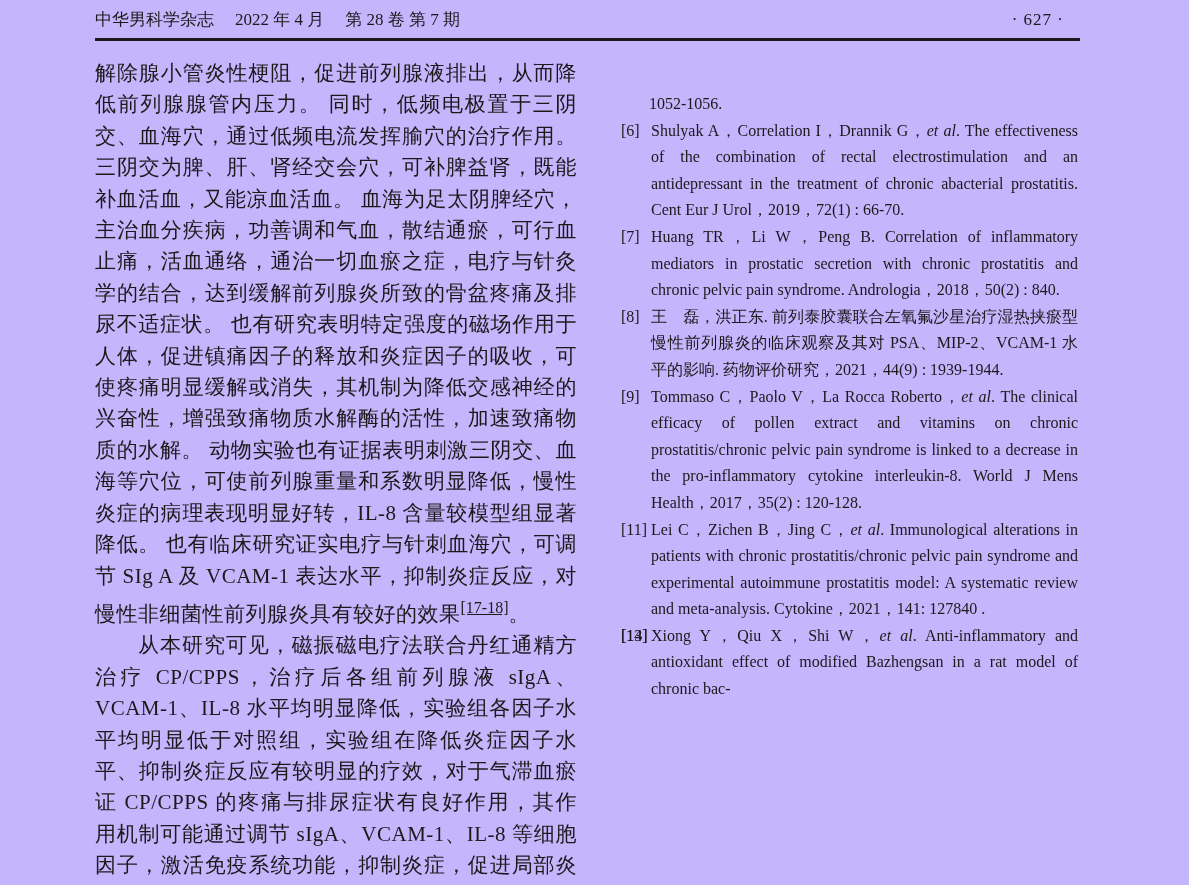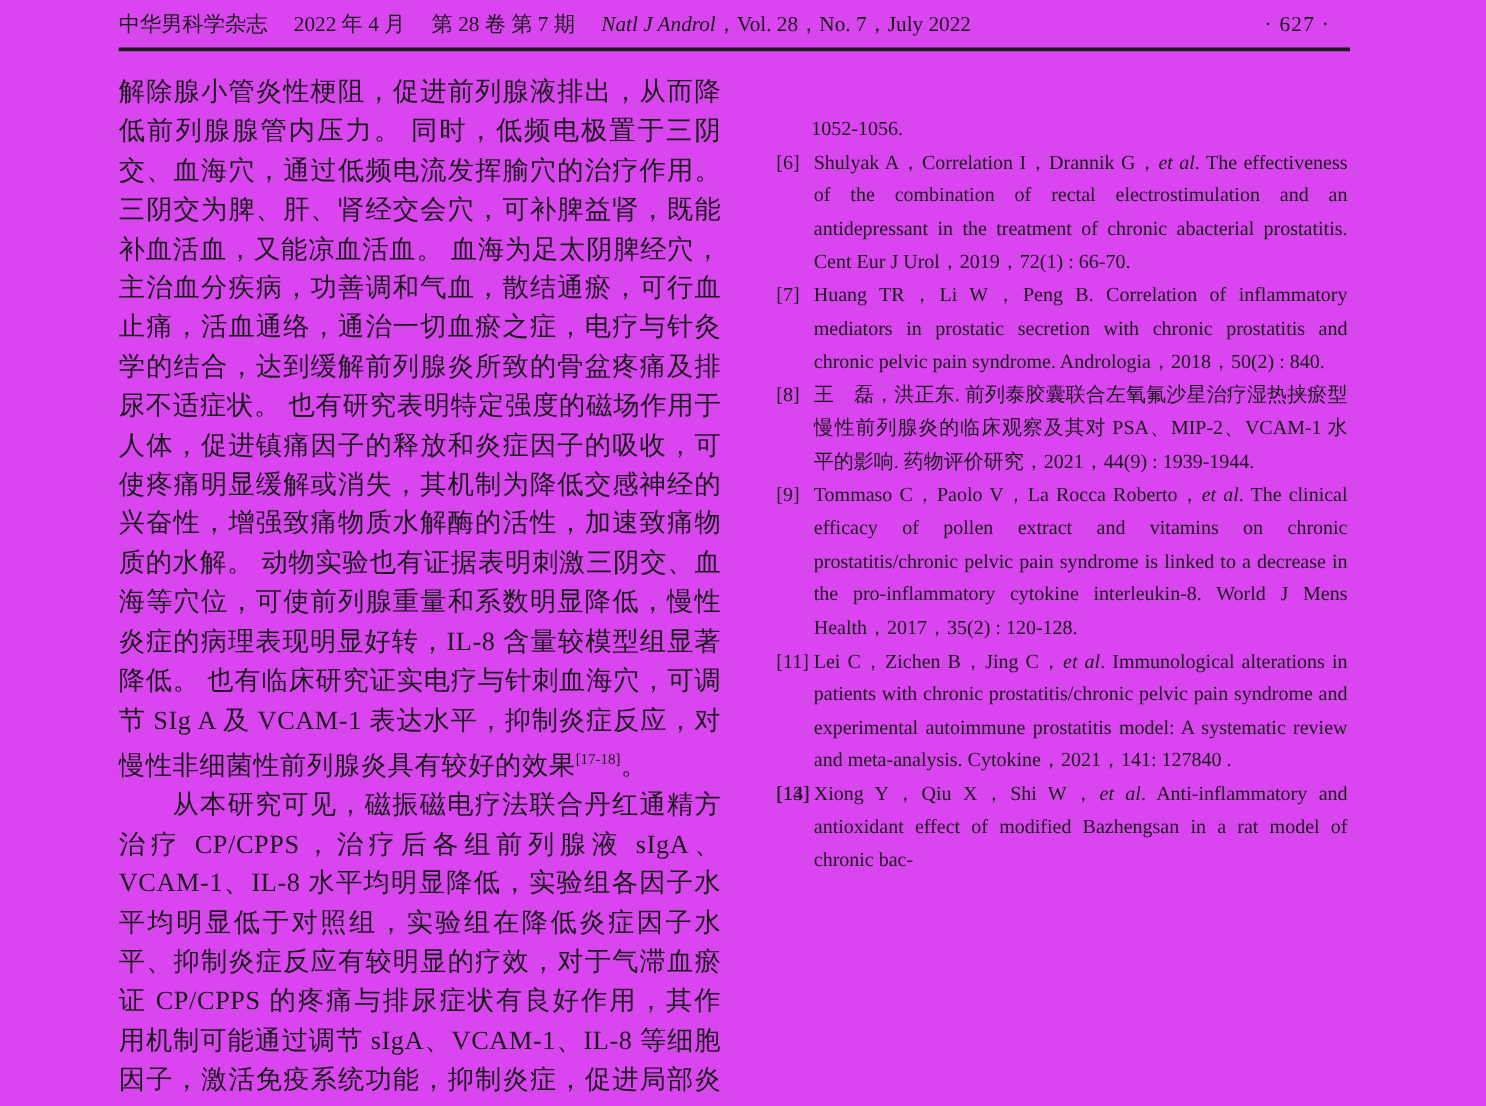--- a/index.html
+++ b/index.html
@@ -4,21 +4,21 @@
 <style>
   html, body {
     margin: 0;
     padding: 0;
     background: #ffffff;
   }
   .page {
     position: relative;
     width: 1189px;
     height: 885px;
-    background: #d946ef;
+    background: #c4b5fd;
     color: #1a1a1a;
     font-family: "Liberation Serif", "DejaVu Serif", serif;
     overflow: hidden;
   }
   .page-header {
     position: absolute;
     left: 95px;
     top: 9px;
     width: 985px;
     display: flex;
@@ -55,22 +55,23 @@
     text-align: justify;
     letter-spacing: 0.5px;
   }
   .col-left p.para {
     margin: 0;
   }
   .col-left p.para.indent {
     text-indent: 43px;
   }
   .col-left sup {
-    font-size: 12px;
+    font-size: 16px;
     letter-spacing: 0;
+    text-decoration: underline;
   }
   .col-right {
     position: absolute;
     left: 620px;
     top: 55px;
     width: 458px;
     font-size: 16px;
     line-height: 26.6px;
     text-align: justify;
   }
@@ -91,21 +92,20 @@
 </head>
 <body>
 
 <div class="page">
 
   <header class="page-header">
     <div class="header-left">
       <span>中华男科学杂志</span>
       <span>2022 年 4 月</span>
       <span>第 28 卷 第 7 期</span>
-      <span><i>Natl J Androl</i><span>，Vol. 28，No. 7，July 2022</span></span>
     </div>
     <div class="page-number">· 627 ·</div>
   </header>
 
   <div class="header-rule"></div>
 
   <div class="col-left">
       <p class="para"><span>解除腺小管炎性梗阻，促进前列腺液排出，从而降低前列腺腺管内压力。 同时，低频电极置于三阴交、血海穴，通过低频电流发挥腧穴的治疗作用。 三阴交为脾、肝、肾经交会穴，可补脾益肾，既能补血活血，又能凉血活血。 血海为足太阴脾经穴，主治血分疾病，功善调和气血，散结通瘀，可行血止痛，活血通络，通治一切血瘀之症，电疗与针灸学的结合，达到缓解前列腺炎所致的骨盆疼痛及排尿不适症状。 也有研究表明特定强度的磁场作用于人体，促进镇痛因子的释放和炎症因子的吸收，可使疼痛明显缓解或消失，其机制为降低交感神经的兴奋性，增强致痛物质水解酶的活性，加速致痛物质的水解。 动物实验也有证据表明刺激三阴交、血海等穴位，可使前列腺重量和系数明显降低，慢性炎症的病理表现明显好转，IL-8 含量较模型组显著降低。 也有临床研究证实电疗与针刺血海穴，可调节 SIg A 及 VCAM-1 表达水平，抑制炎症反应，对慢性非细菌性前列腺炎具有较好的效果</span><sup>[17-18]</sup><span>。</span></p>
       <p class="para indent"><span>从本研究可见，磁振磁电疗法联合丹红通精方治疗 CP/CPPS，治疗后各组前列腺液 sIgA、VCAM-1、IL-8 水平均明显降低，实验组各因子水平均明显低于对照组，实验组在降低炎症因子水平、抑制炎症反应有较明显的疗效，对于气滞血瘀证 CP/CPPS 的疼痛与排尿症状有良好作用，其作用机制可能通过调节 sIgA、VCAM-1、IL-8 等细胞因子，激活免疫系统功能，抑制炎症，促进局部炎性物质吸收有关。</span></p>
     </div>

